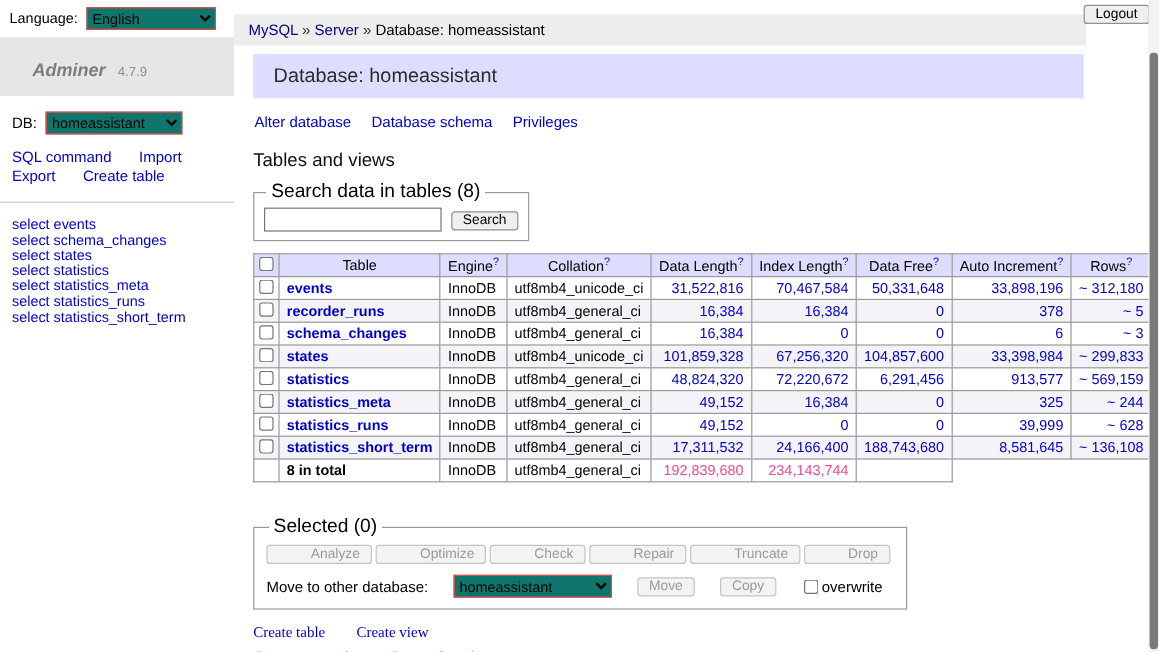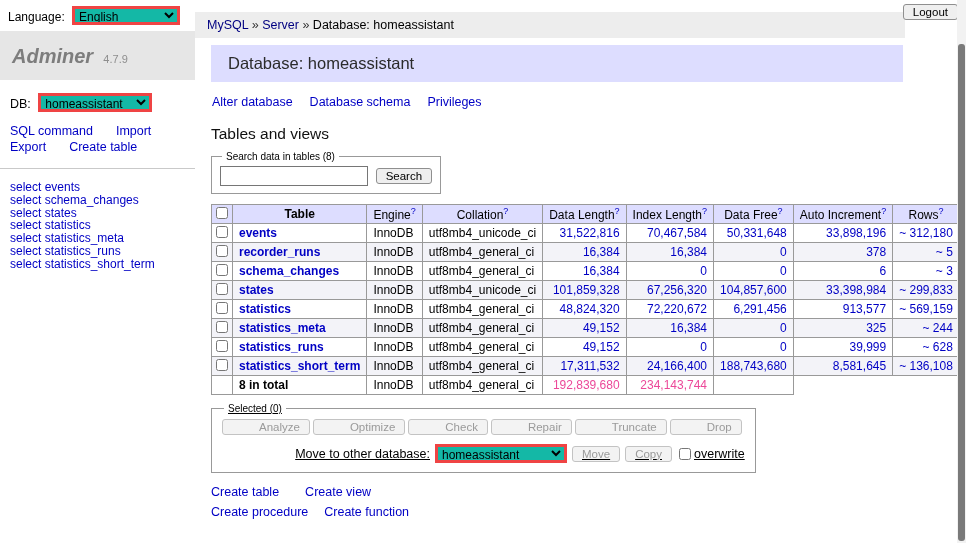--- a/index.html
+++ b/index.html
@@ -2,33 +2,33 @@
 <html><head>
 <meta charset="utf-8">
 <style>
   * { margin:0; padding:0; box-sizing:border-box; }
   html,body { background:#fff; }
   body {
     width:966px; height:543px; overflow:hidden; position:relative;
     color:#000; font-family:"Liberation Sans","DejaVu Sans",sans-serif; font-size:13px;
   }
   a { color:#0000c4; text-decoration:none; cursor:pointer; }
-  select { font-family:inherit; font-size:12px; background:#14b8a6; border:3px solid #ef4444; height:19px; }
+  select { font-family:inherit; font-size:12px; background:#0f766e; border:1px solid #ef4444; height:19px; }
   .btn {
     font-family:inherit; font-size:11.5px; padding:1px 9px; background:#efefef;
     border:1px solid #8f8f8f; border-radius:3px; color:#000; cursor:pointer;
   }
   .btn:disabled { color:#9a9a9a; border-color:#c3c3c3; background:#f3f3f3; cursor:default; }
 
   
   #sidebar { position:absolute; left:0; top:0; width:195px; height:100%; background:#fff; z-index:2; }
   .lang-row { padding:6px 8px; font-size:12px; white-space:nowrap; }
   .lang-row select { width:108px; margin-left:4px; }
   #logo { background:#e6e6e6; padding:8px 12px 10px; font-weight:normal; }
-  #logo .app { font-style:italic; font-weight:bold; font-size:20px; color:#7d7d7d; }
+  #logo .app { font-style:italic; font-weight:bold; font-size:15px; color:#7d7d7d;margin-left:15px; }
   #logo .ver { font-size:11px; color:#8e8e8e; margin-left:3px; }
   .db-row { padding:13px 10px 2px; font-size:12.5px; }
   .db-row select { width:114px; margin-left:4px; }
   .actions { padding:10px 10px 12px; font-size:12.5px; border-bottom:1px solid #c9c9c9; }
   .actions .row { margin-bottom:2px; }
   .actions a { margin-right:23px; }
   .tlinks { padding:12px 10px; font-size:12px; }
   .tlinks a { display:block; line-height:12.8px; }
 
   
@@ -37,45 +37,45 @@
   .topbar a { color:#000080; }
   .topbar .sep { color:#333; }
   #logout { position:absolute; top:4px; right:8px; }
   .content { padding:7px 54px 0 16px; }
   h2 { background:#ddddff; padding:9px 17px; font-size:16.5px; font-weight:normal; color:#2b2b2b; }
   .dblinks { margin:13px 0 0 1px; font-size:12.5px; }
   .dblinks a { margin-right:17px; }
   h3 { margin-top:16px; font-size:15.5px; font-weight:normal; color:#111; }
 
   .search-fs { margin-top:8px; display:inline-block; border:1px solid #999; padding:4px 8px 7px; }
-  legend { font-size:10px; padding:0 4px; margin-left:2px; }
+  legend { font-size:16px; padding:0 4px; margin-left:2px; }
   .search-fs input[type=text] { width:148px; height:20px; border:1px solid #767676; font-size:12px; padding:1px 3px; margin-right:4px; }
 
   table { border-collapse:collapse; margin-top:10px; font-size:12px; }
   th,td { border:1px solid #999; padding:1px 6px; height:19px; white-space:nowrap; }
   thead td, thead th { background:#ddddff; }
   thead th { font-weight:normal; text-align:center; }
-  thead th.tcol { font-weight:bold;margin-top:44px; }
+  thead th.tcol { font-weight:normal;margin-top:44px; }
   sup.help { font-size:9px; color:#0000c4; vertical-align:super; cursor:pointer; }
   td.check { text-align:center; width:22px; padding:1px 4px; }
   input[type=checkbox] { width:12px; height:12px; }
   tbody th, tfoot th { text-align:left; font-weight:bold; background:transparent; }
   tbody tr:nth-child(even) { background:#f3f3f8; }
   td.num { text-align:right; }
   td.num a { color:#0000c4; }
   tbody th a { font-weight:bold; }
   tfoot td.num { color:#ec4899; }
 
-  .sel-fs { margin-top:8px; display:inline-block; border:1px solid #999; padding:5px 10px 9px;text-decoration:underline; }
+  .sel-fs { margin-top:28px; display:inline-block; border:1px solid #999; padding:5px 10px 9px; }
   .sel-buttons .btn { margin-right:3px;padding-left:36px; }
-  .move-row { margin-top:9px; font-size:12.5px; display:flex; align-items:center; gap:5px;justify-content:flex-end; }
+  .move-row { margin-top:9px; font-size:12.5px; display:flex; align-items:center; gap:21px; }
   .move-row select { width:132px; }
   .ovw { display:flex; align-items:center; gap:3px; font-size:12.5px; margin-left:2px; }
 
-  .create-links { margin-top:12px; font-size:12.5px; }
+  .create-links { margin-top:12px; font-size:12.5px;font-family:Liberation Serif, serif; }
   .create-links a { margin-right:26px; }
   .routine-links { margin-top:6px; font-size:12.5px; }
   .routine-links a { margin-right:16px; }
 
   
   #scrollbar { position:absolute; right:0; top:0; width:9px; height:100%; background:#f2f2f2; z-index:5; }
   #scroll-thumb { position:absolute; left:1px; top:44px; bottom:2px; width:7px; background:#7a7a7a; border-radius:3px; }
 </style>
 </head>
 <body>

